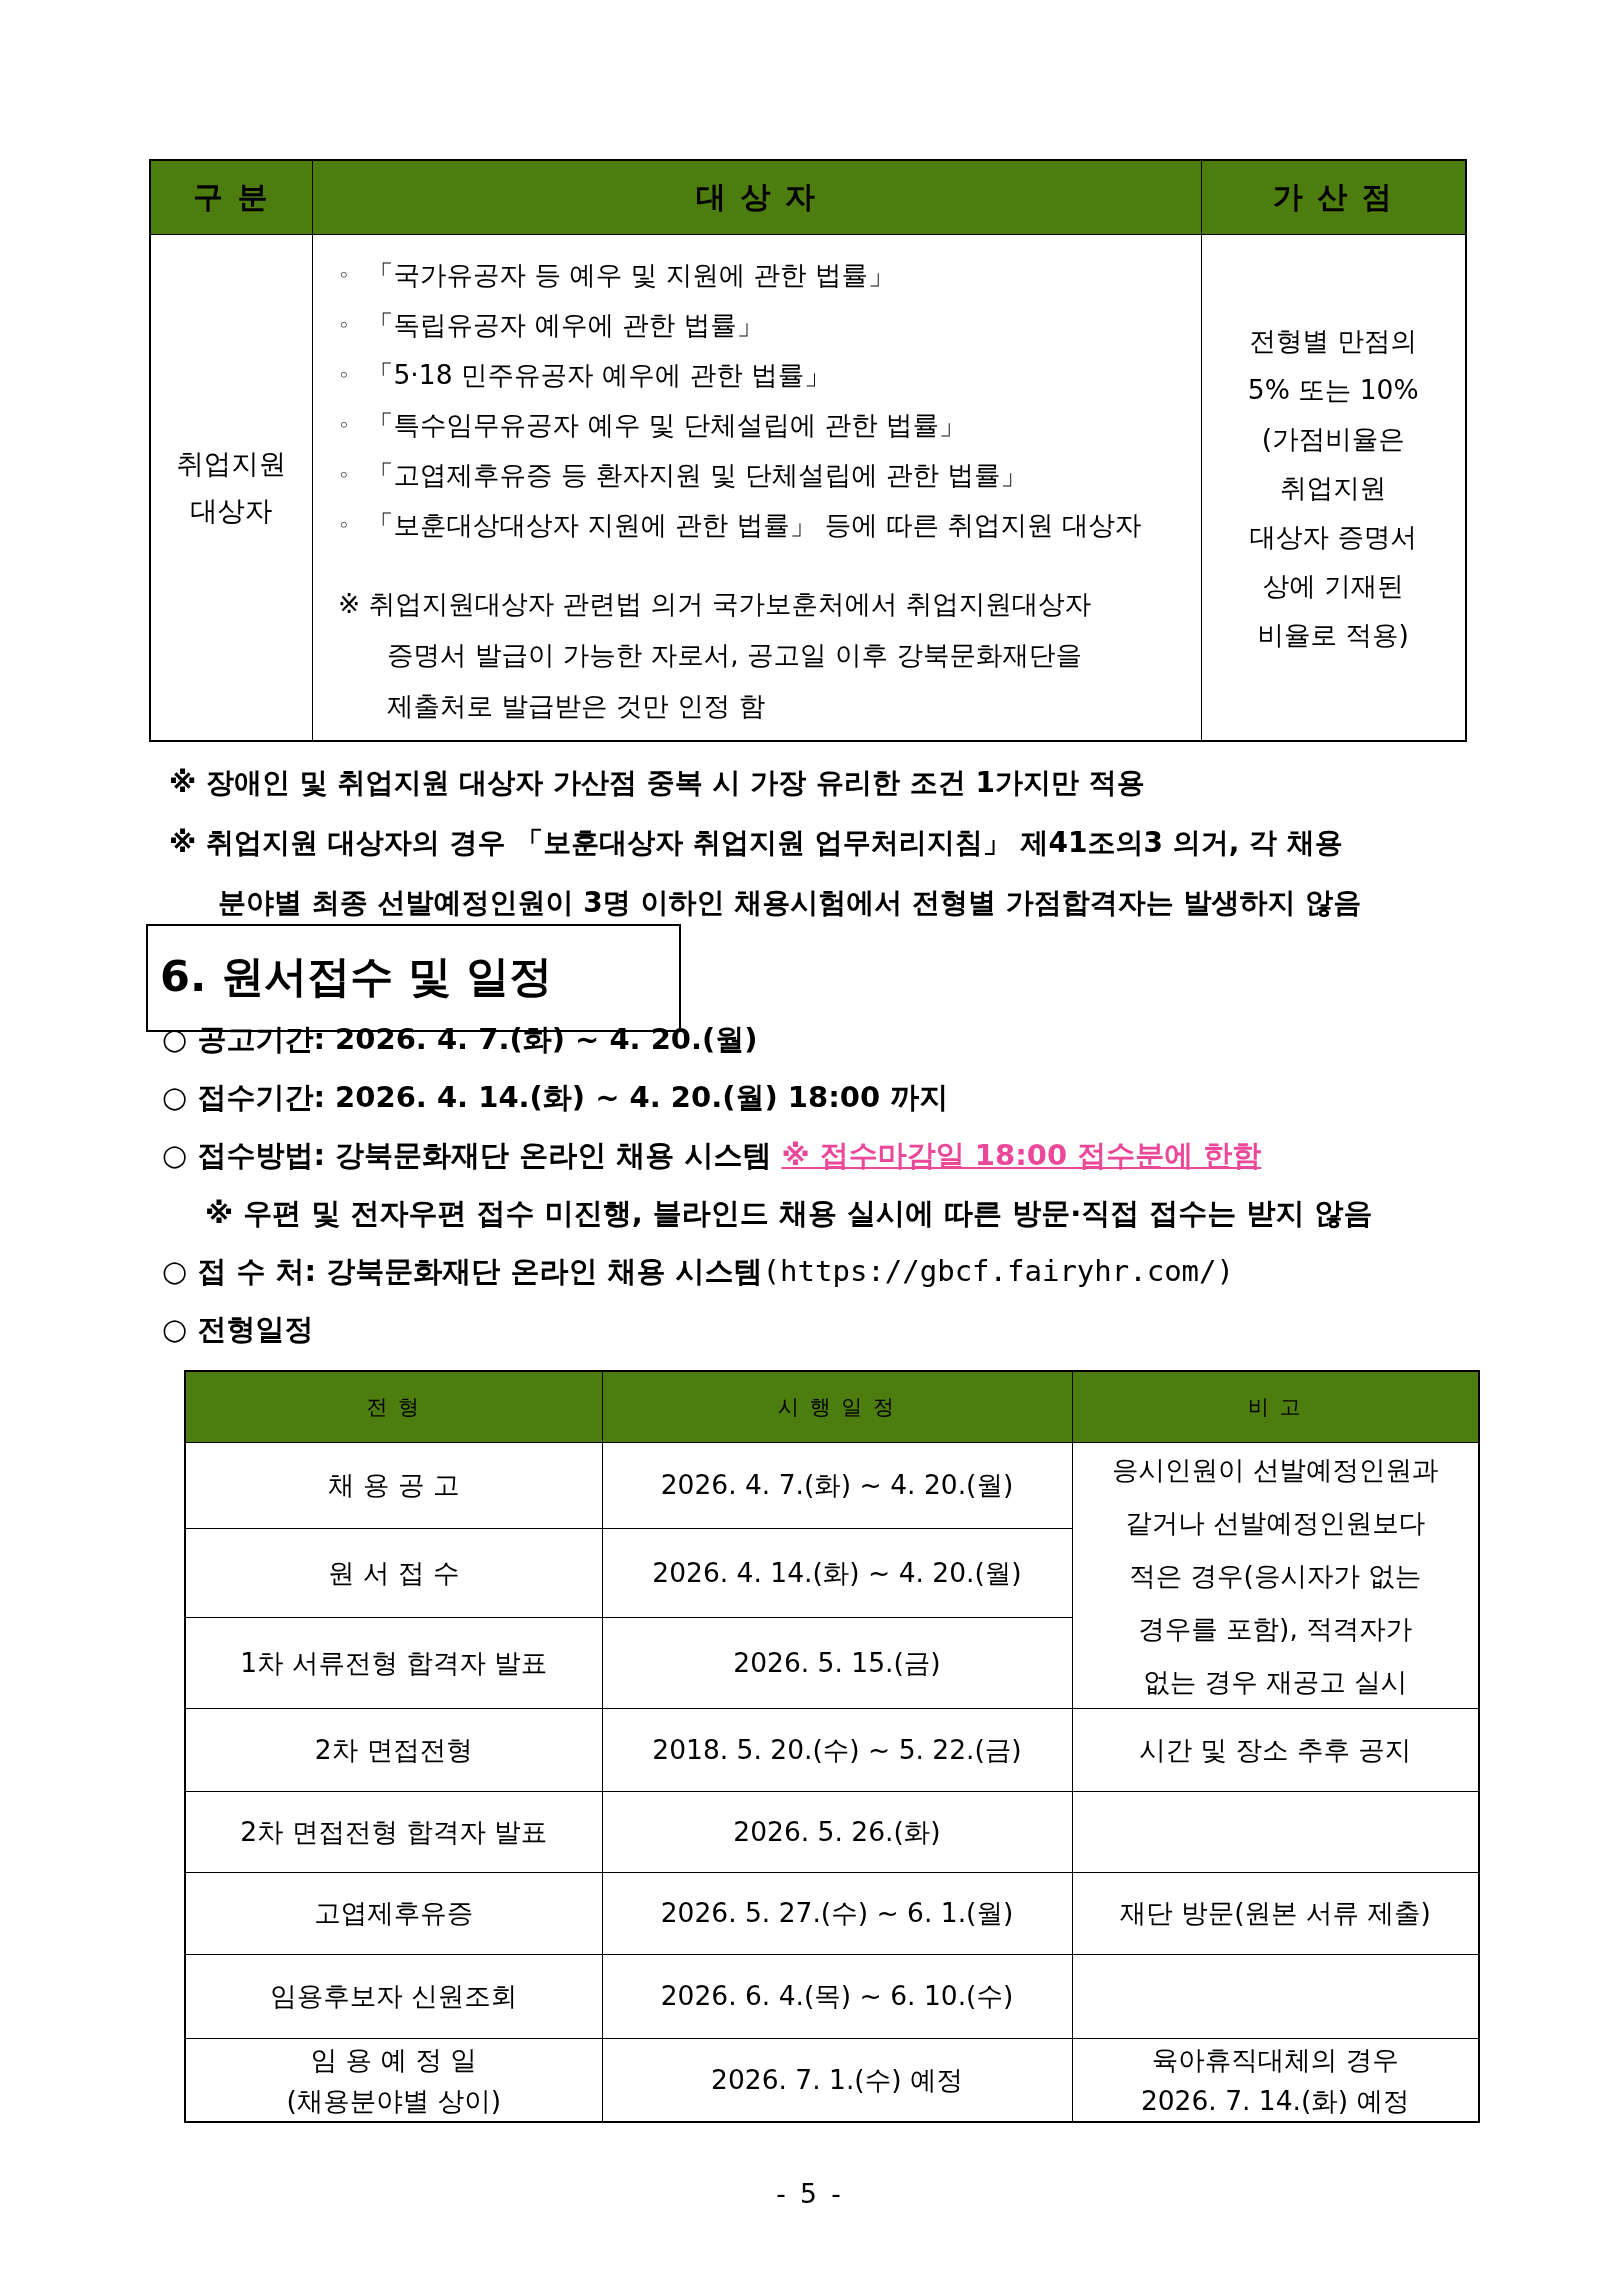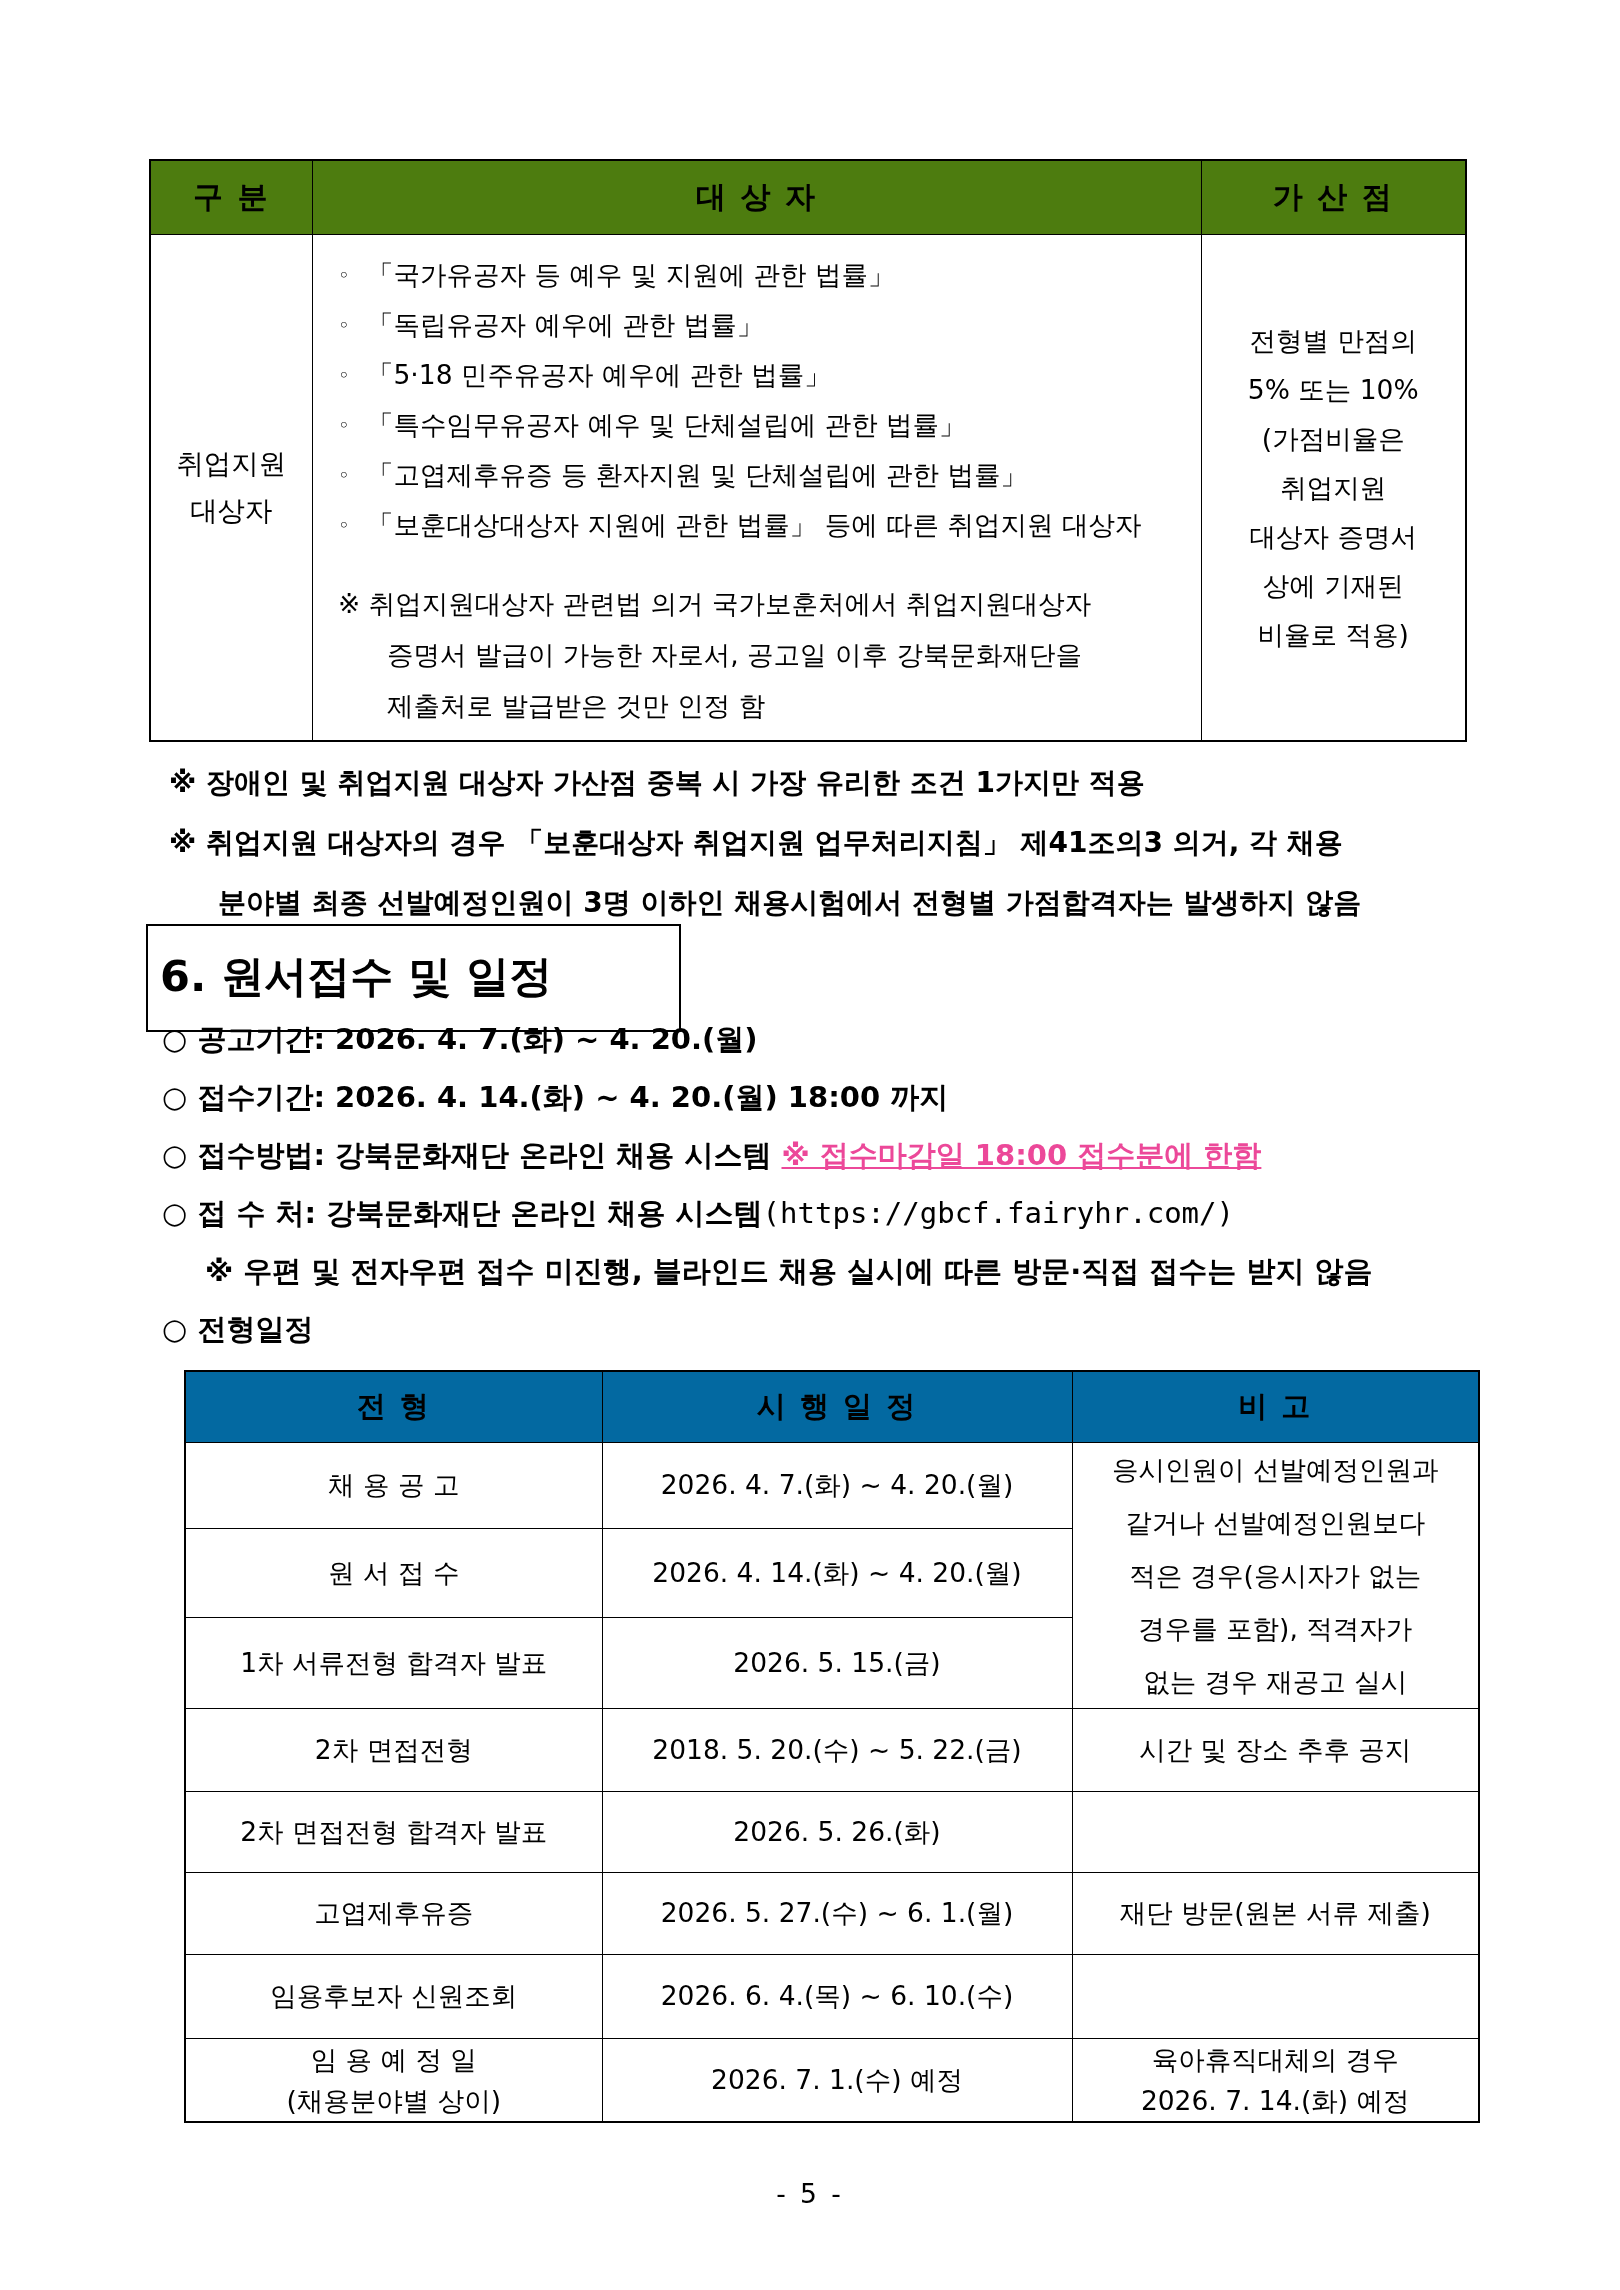--- a/index.html
+++ b/index.html
@@ -48,22 +48,22 @@
   .bullets { position:absolute; left:162px; top:1010px; font-size:29px; font-weight:bold; }
   .bullets .bl { line-height:58px; white-space:nowrap; }
   .bullets .sub { padding-left:43px; }
   .link-blue { color:#ec4899; text-decoration:underline; }
   .url { font-family:"DejaVu Sans Mono","Liberation Mono",monospace; font-weight:normal; }
 
   
   .t2 { position:absolute; left:184px; top:1370px; width:1294px; border:2px solid #000; }
   .t2 th, .t2 td { border:1px solid #000; vertical-align:middle; text-align:center; }
   .t2 th {
-    background:#0369a1; height:71px;
-    font-size:29px; font-weight:bold; letter-spacing:2px;
+    background:#4d7c0f; height:71px;
+    font-size:21px; font-weight:normal; letter-spacing:2px;
   }
   .t2 td { font-size:26.5px; }
   .t2 .merged-note div { line-height:53px; white-space:nowrap; }
   .two-line div { line-height:41px; white-space:nowrap; }
 
   .footer {
     position:absolute; left:0; top:2178px; width:100%;
     text-align:center; font-size:26.5px; letter-spacing:2.9px;
   }
 </style>
@@ -120,22 +120,22 @@
     <div>※ 취업지원 대상자의 경우 「보훈대상자 취업지원 업무처리지침」 제41조의3 의거, 각 채용</div>
     <div class="cont">분야별 최종 선발예정인원이 3명 이하인 채용시험에서 전형별 가점합격자는 발생하지 않음</div>
   </div>
 
   <div class="sec-box">6. 원서접수 및 일정</div>
 
   <div class="bullets">
     <div class="bl">○ 공고기간: 2026. 4. 7.(화) ~ 4. 20.(월)</div>
     <div class="bl">○ 접수기간: 2026. 4. 14.(화) ~ 4. 20.(월) 18:00 까지</div>
     <div class="bl"><span>○ 접수방법: 강북문화재단 온라인 채용 시스템 </span><span class="link-blue">※ 접수마감일 18:00 접수분에 한함</span></div>
+    <div class="bl sub">※ 우편 및 전자우편 접수 미진행, 블라인드 채용 실시에 따른 방문·직접 접수는 받지 않음</div>
     <div class="bl"><span>○ 접 수 처: 강북문화재단 온라인 채용 시스템</span><span class="url">(https://gbcf.fairyhr.com/)</span></div>
-    <div class="bl sub">※ 우편 및 전자우편 접수 미진행, 블라인드 채용 실시에 따른 방문·직접 접수는 받지 않음</div>
     <div class="bl">○ 전형일정</div>
   </div>
 
   <table class="t2">
     <colgroup>
         <col style="width:417px">
         <col style="width:470px">
         <col style="width:407px">
       </colgroup>
     <tbody>

